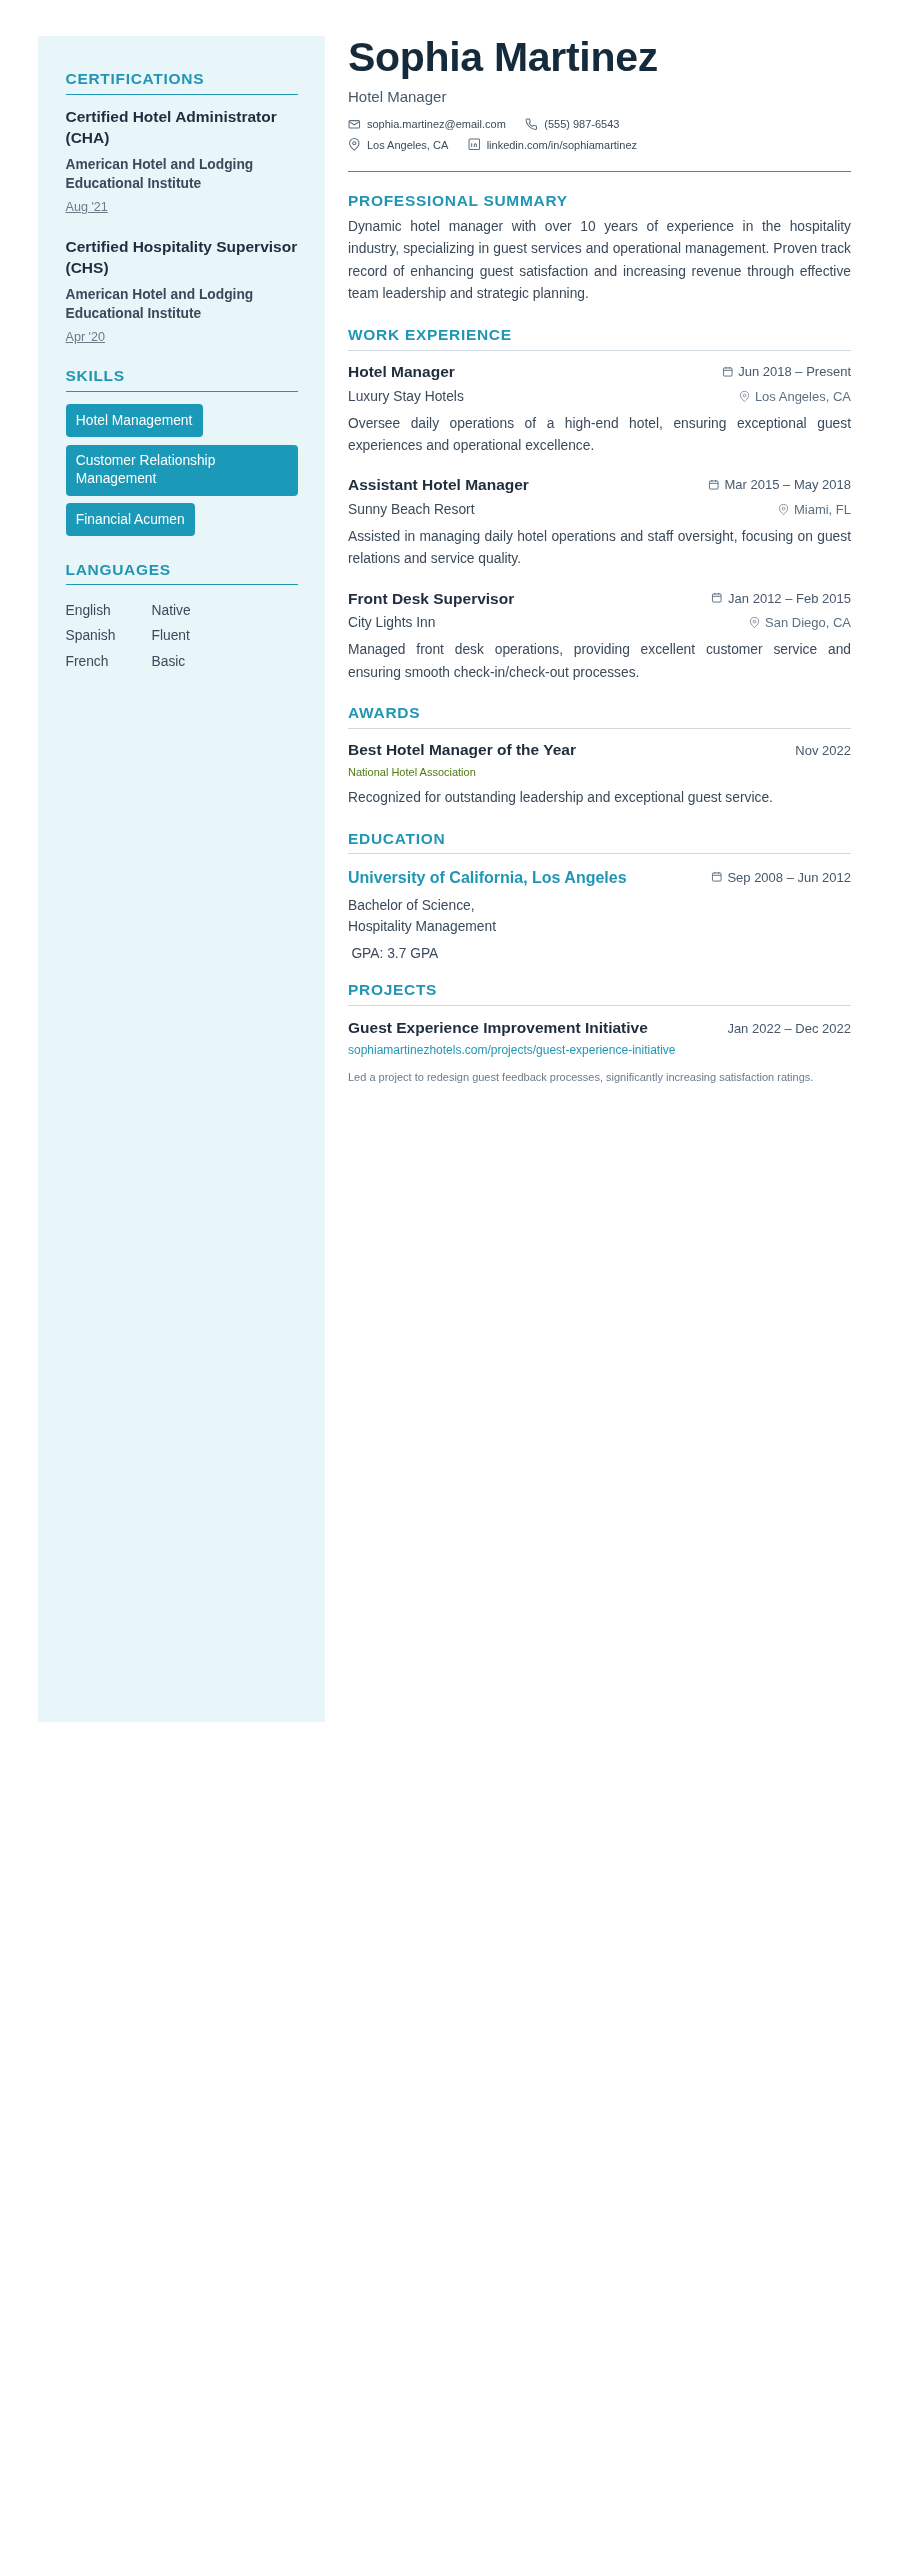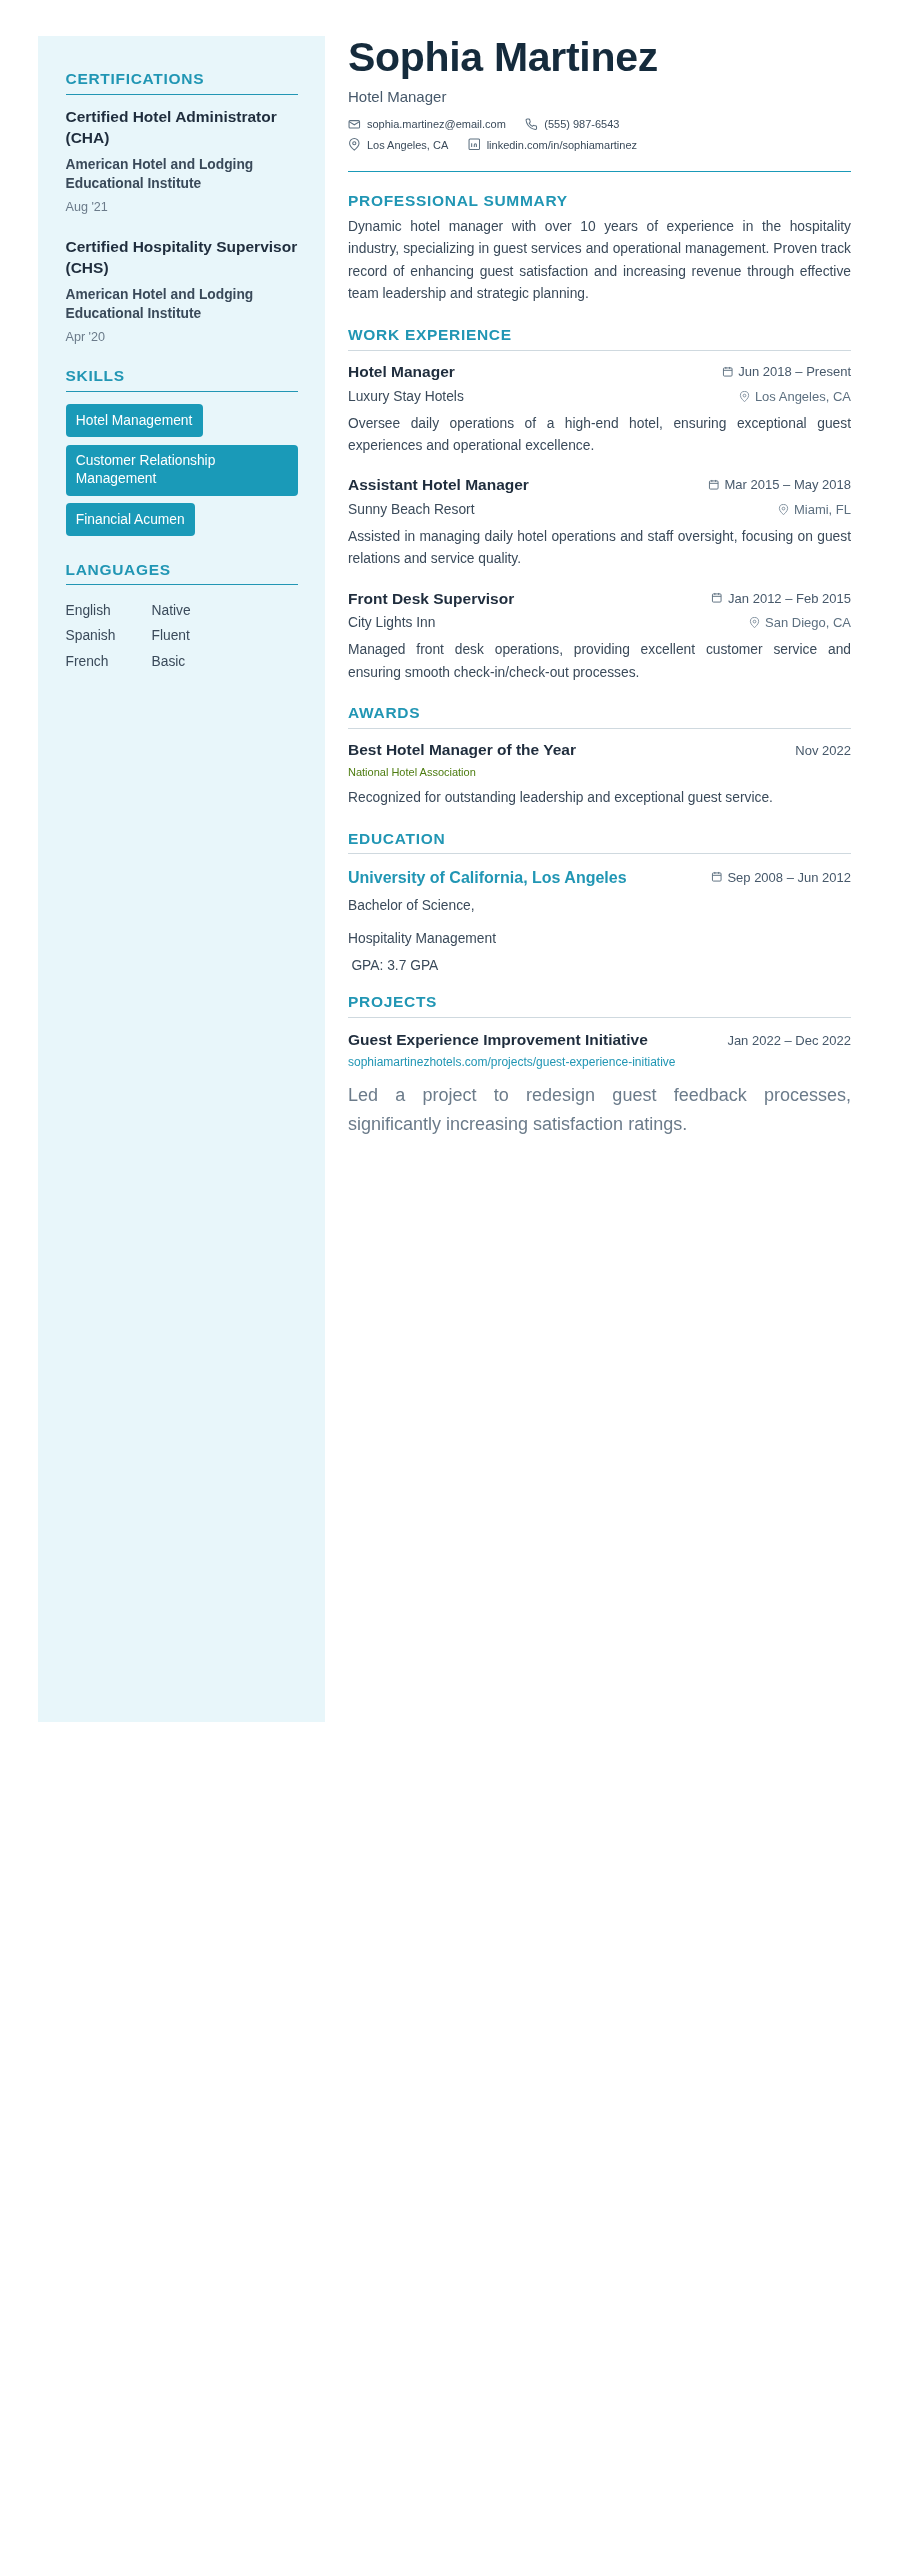--- a/index.html
+++ b/index.html
@@ -59,20 +59,21 @@
     font-size: 13.8px;
     font-weight: bold;
     color: #3a4a5a;
     line-height: 1.35;
     margin-top: 6.9px;
   }
   .cert-date {
     font-size: 12.6px;
     color: #6b7b8a;
     margin-top: 6.9px;
+    text-decoration: underline;
   }
   .skill-chip {
     display: inline-block;
     background: #1a9ab8;
     color: #ffffff;
     font-size: 13.8px;
     border-radius: 4px;
     padding: 7.5px 10.3px;
     margin: 0 0 7.5px 0;
     line-height: 1.3;
@@ -225,21 +226,21 @@
     padding-left: 3.4px;
   }
   .proj-link {
     font-size: 12px;
     color: #2196b4;
     line-height: 1.45;
     margin-top: 5.7px;
     max-width: 367px;
   }
   .proj-desc {
-    font-size: 18px;
+    font-size: 11px;
     line-height: 1.6;
     color: #6b7b8a;
     margin-top: 9.2px;
     text-align: justify;
   }
   .proj-date {
     font-size: 13px;
     color: #46586a;
     white-space: nowrap;
   }
@@ -460,21 +461,21 @@
             <span class="ic">
               <svg width="11.5" height="11.5" viewBox="0 0 24 24" fill="none" stroke="#5d7080" stroke-width="2">
                 <rect x="3" y="4" width="18" height="17" rx="2"></rect>
                 <path d="M3 9h18M8 2v4M16 2v4"></path>
               </svg>
             </span>
             <span>Sep 2008  –  Jun 2012</span>
           </div>
         </div>
         <div class="edu-degree">Bachelor of Science,</div>
-        <div class="edu-degree" style="margin-top:12px">Hospitality Management</div>
+        <div class="edu-degree" style="margin-top:0">Hospitality Management</div>
         <div class="edu-gpa">GPA:  3.7 GPA</div>
       </div>
 
       <div class="main-section-title">PROJECTS</div>
       <hr class="main-rule">
 
       <div class="entry">
         <div class="entry-top">
           <div class="entry-title">Guest Experience Improvement Initiative</div>
           <div class="proj-date">Jan 2022 – Dec 2022</div>

